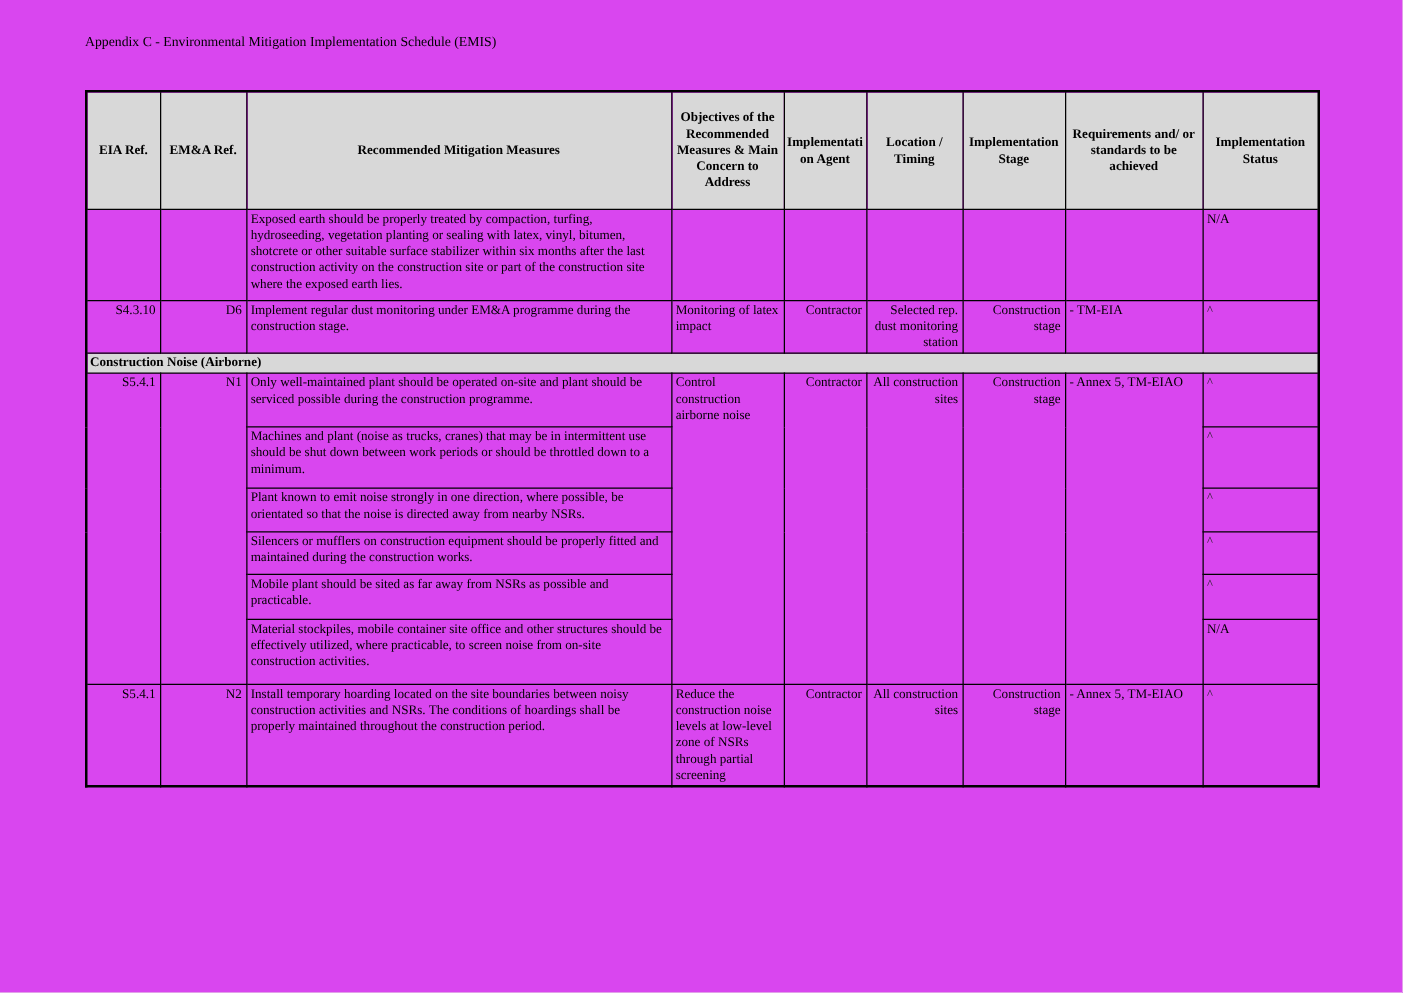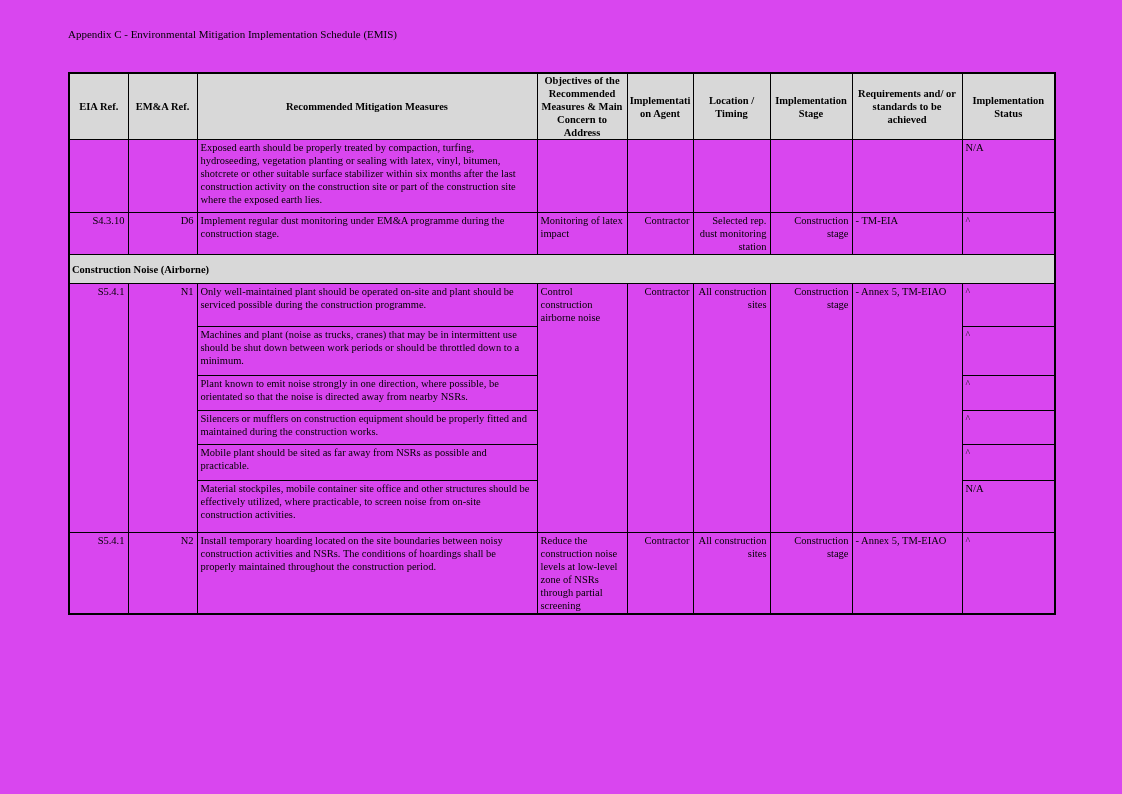--- a/index.html
+++ b/index.html
@@ -29,32 +29,32 @@
     padding:1px 3px;
     overflow:hidden;
     word-wrap:break-word;
   }
   .emis th {
     background:#d8d8d8;
     font-weight:bold;
     text-align:center;
     vertical-align:middle;
     white-space:pre-line;
-    padding:0 2px;
+    padding:14px 2px;
     height:65px;
   }
   .emis td.center { text-align:right; }
   .emis td.status { text-align:left; }
   .emis td.caret  { font-size:10px; color:#222; }
   .emis tr.section-row td {
     background:#d8d8d8;
     font-weight:bold;
     line-height:11px;
     padding:0 2px;
-    height:29px;
+    height:16px;
     vertical-align:middle;
   }
   .footer {
     position:absolute; left:68px; top:794px;
     width:986px; font-size:11px; line-height:13px;
   }
   .footer .fl { float:left; }
   .footer .fr { float:right; }
   .footer .fc {
     position:absolute; left:50%; transform:translateX(-50%);

